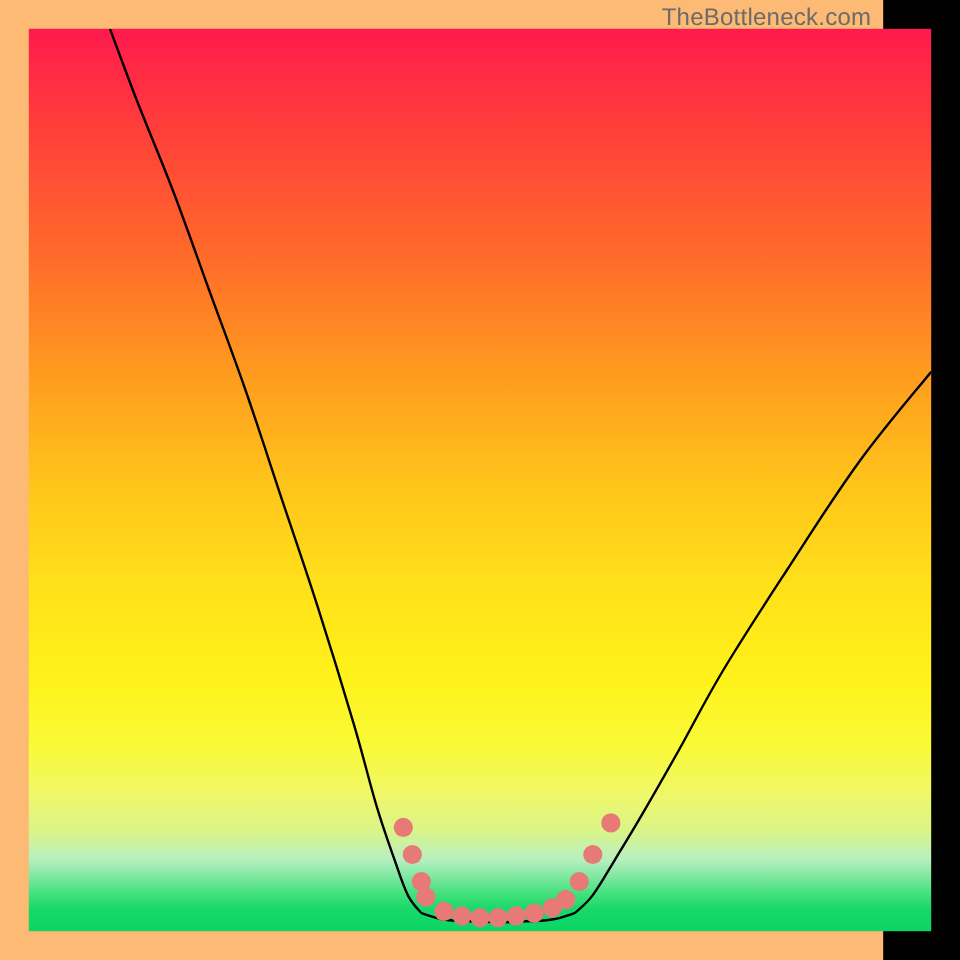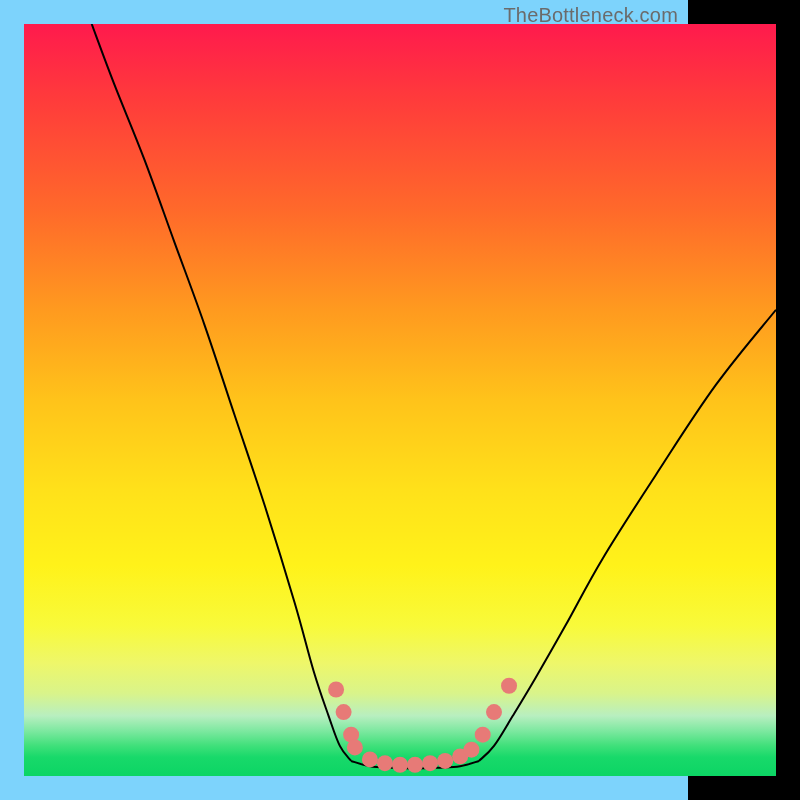--- a/index.html
+++ b/index.html
@@ -10,21 +10,22 @@
     background: #000;
     overflow: hidden;
     font-family: Arial, Helvetica, sans-serif;
   }
   .frame {
     position: absolute;
     top: 0;
     left: 0;
     width: 688px;
     height: 800px;
-    background: #7dd3fc;
+    background: #fdba74;
+    padding-left: 48px;
   }
   .plot {
     position: absolute;
     top: 24px;
     left: 24px;
     width: 752px;
     height: 752px;
     
     background: linear-gradient(
       to bottom,

